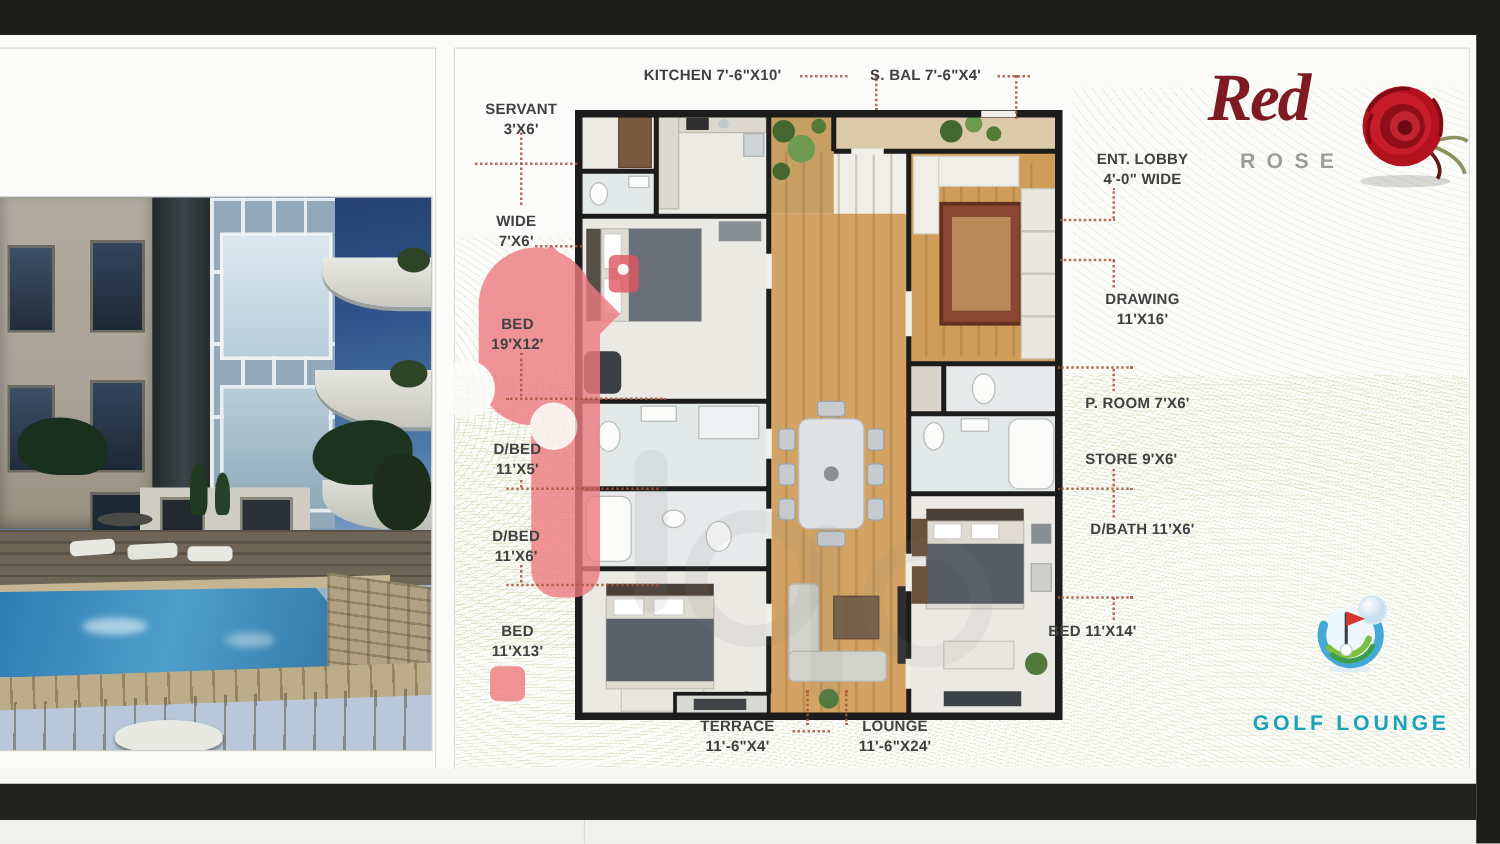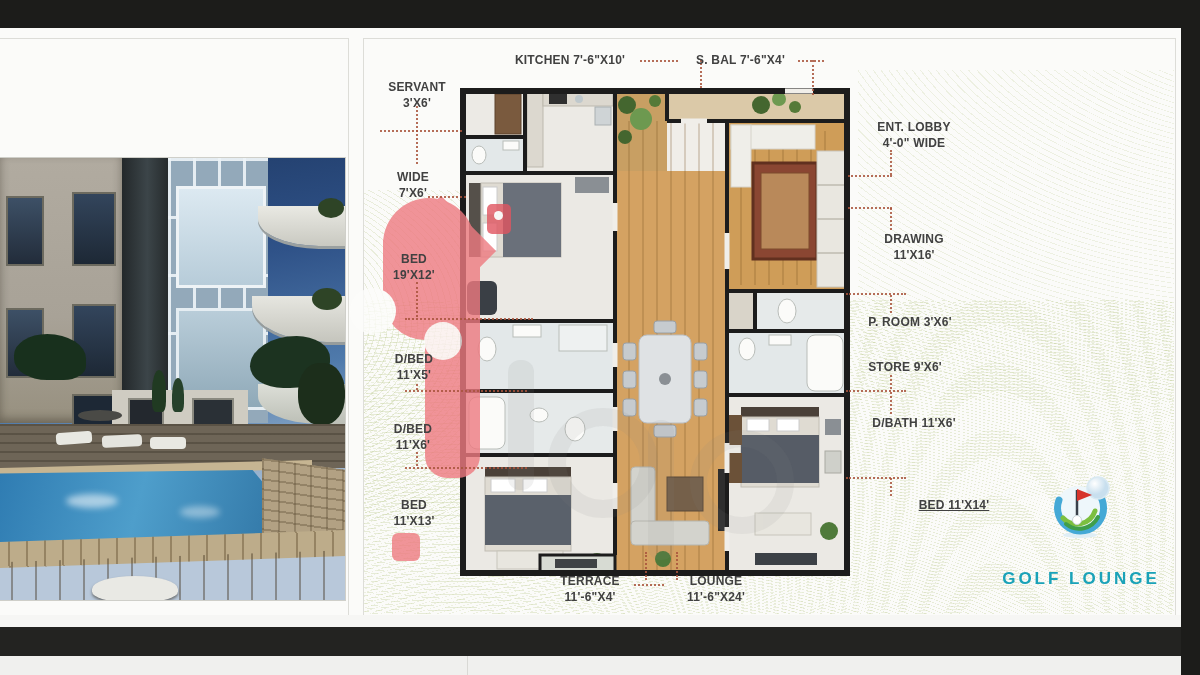--- a/index.html
+++ b/index.html
@@ -327,52 +327,67 @@
     </div>
   <div class="lbl" style="left:870px;top:232px;width:88px;">
       <div>DRAWING</div>
       <div>11'X16'</div>
     </div>
   <div class="lbl" style="left:378px;top:252px;width:72px;">
       <div>BED</div>
       <div>19'X12'</div>
     </div>
   <div class="lbl" style="left:860px;top:315px;width:100px;">
-      <div>P. ROOM 3'X6'</div>
+      <div>P. ROOM 7'X6'</div>
     </div>
   <div class="lbl" style="left:378px;top:352px;width:72px;">
       <div>D/BED</div>
       <div>11'X5'</div>
     </div>
   <div class="lbl" style="left:860px;top:360px;width:90px;">
       <div>STORE 9'X6'</div>
     </div>
   <div class="lbl" style="left:378px;top:422px;width:70px;">
       <div>D/BED</div>
       <div>11'X6'</div>
     </div>
   <div class="lbl" style="left:862px;top:416px;width:104px;">
       <div>D/BATH 11'X6'</div>
     </div>
   <div class="lbl" style="left:378px;top:498px;width:72px;">
       <div>BED</div>
       <div>11'X13'</div>
     </div>
-  <div class="lbl" style="left:908px;top:498px;width:92px;text-decoration:underline;">
+  <div class="lbl" style="left:828px;top:498px;width:92px;">
       <div>BED 11'X14'</div>
     </div>
   <div class="lbl" style="left:548px;top:574px;width:84px;">
       <div>TERRACE</div>
       <div>11'-6"X4'</div>
     </div>
   <div class="lbl" style="left:670px;top:574px;width:92px;">
       <div>LOUNGE</div>
       <div>11'-6"X24'</div>
     </div>
 
+  <div class="redrose">
+    <span class="script">Red</span>
+    <span class="caps">ROSE</span>
+    <svg class="abs" style="left:116px;top:0;" width="100" height="100" viewBox="0 0 100 100">
+      <ellipse cx="48" cy="90" rx="36" ry="5" fill="rgba(60,60,60,.18)"></ellipse>
+      <path d="M70,62 Q92,70 96,84 M72,58 Q90,52 98,58" stroke="#8a9160" stroke-width="3" fill="none"></path>
+      <path d="M66,64 Q80,78 74,88" stroke="#5e1a1a" stroke-width="3" fill="none"></path>
+      <circle cx="46" cy="46" r="32" fill="#b3121f"></circle>
+      <circle cx="44" cy="44" r="25" fill="#c91c2a"></circle>
+      <circle cx="46" cy="46" r="18" fill="#8f0f19"></circle>
+      <circle cx="48" cy="46" r="12" fill="#c22530"></circle>
+      <circle cx="48" cy="47" r="6" fill="#6f0a12"></circle>
+      <path d="M18,34 Q30,14 52,16 M70,24 Q80,36 76,54 M20,60 Q16,46 22,36" stroke="#7e0c16" stroke-width="3" fill="none"></path>
+    </svg>
+  </div>
 
   <div class="gohar">
     <svg class="abs" style="left:46px;top:0;" width="70" height="64" viewBox="0 0 70 64">
       <defs>
         <radialGradient id="ballg" cx="35%" cy="30%">
           <stop offset="0%" stop-color="#ffffff"></stop>
             <stop offset="100%" stop-color="#c8dfee"></stop>
         </radialGradient>
       </defs>
       <ellipse cx="34" cy="59" rx="17" ry="3" fill="#dfeef5"></ellipse>

